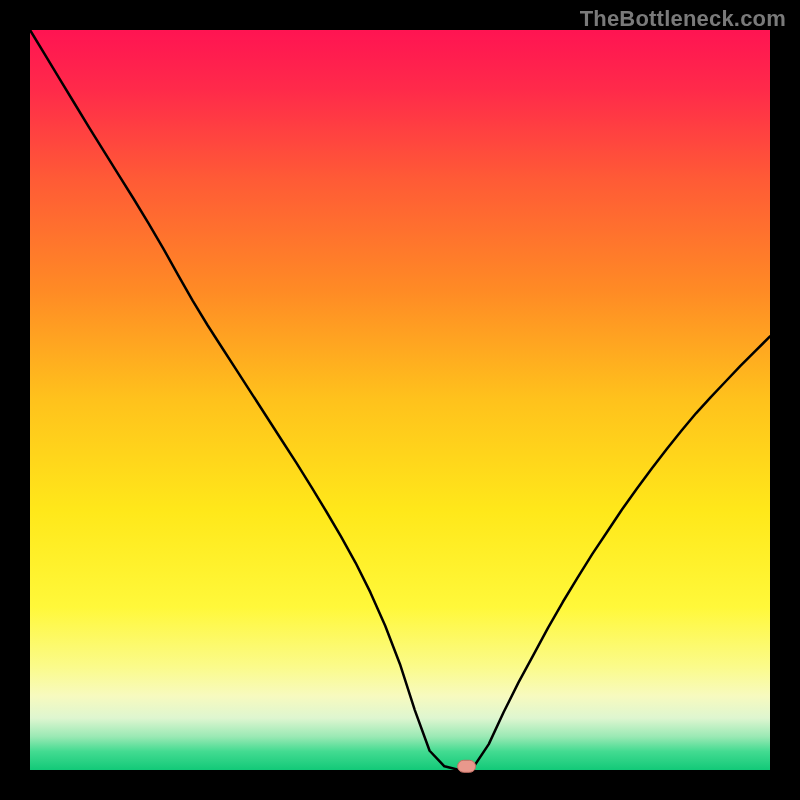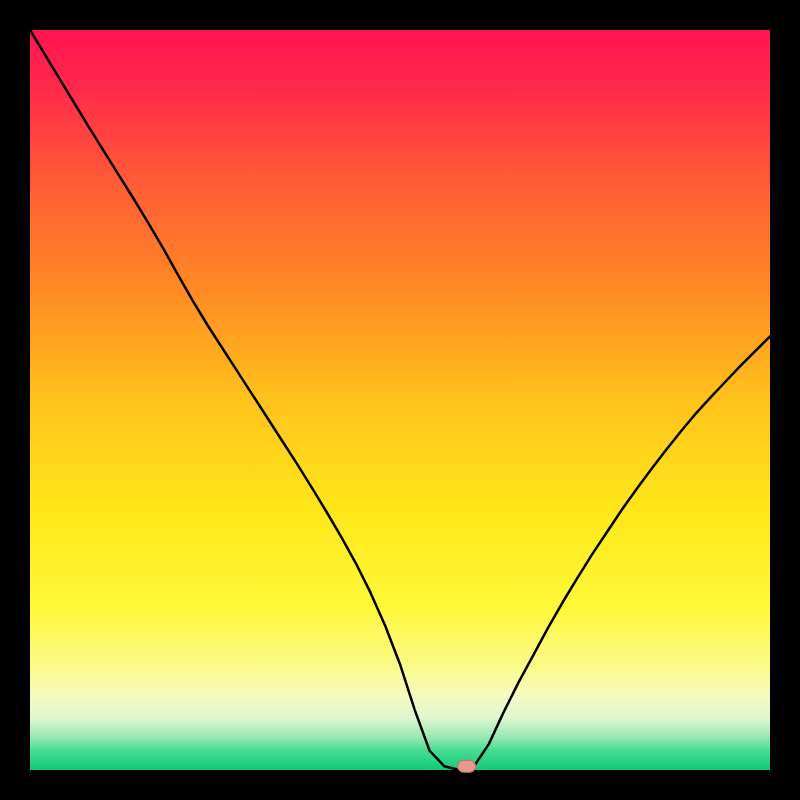--- a/index.html
+++ b/index.html
@@ -35,13 +35,14 @@
           <stop offset="95.5%" stop-color="#9ae9b4"></stop>
           <stop offset="97.5%" stop-color="#43db91"></stop>
           <stop offset="100%" stop-color="#12c978"></stop>
         </linearGradient>
       </defs>
       <rect x="0" y="0" width="800" height="800" fill="#000000"></rect>
       <rect x="30" y="30" width="740" height="740" fill="url(#bg)"></rect>
       <path d="M30.00 30.00 L44.80 54.42 L59.60 78.84 L74.40 103.26 L89.20 127.68 L104.00 151.36 L118.80 175.04 L133.60 198.72 L148.40 223.14 L163.20 248.30 L178.00 274.94 L192.80 300.84 L207.60 325.26 L222.40 348.20 L237.20 371.14 L252.00 394.08 L266.80 417.02 L281.60 439.96 L296.40 462.90 L311.20 486.58 L326.00 511.00 L340.80 536.16 L355.60 562.80 L370.40 592.40 L385.20 625.70 L400.00 664.18 L414.80 710.06 L429.60 750.76 L444.40 766.30 L459.20 770.00 L474.00 766.30 L488.80 744.10 L503.60 712.28 L518.40 682.68 L533.20 655.30 L548.00 627.92 L562.80 602.02 L577.60 577.60 L592.40 553.92 L607.20 531.72 L622.00 509.52 L636.80 488.80 L651.60 468.82 L666.40 449.58 L681.20 431.08 L696.00 413.32 L710.80 397.04 L725.60 381.50 L740.40 365.96 L755.20 351.16 L770.00 336.36 " fill="none" stroke="#000000" stroke-width="2.5" stroke-linejoin="round" stroke-linecap="round"></path>
       <rect x="457.60" y="760.30" width="18" height="12" rx="6" ry="6" fill="#e8988c" stroke="#c57064" stroke-width="1"></rect>
     </svg>
+  <div class="watermark">TheBottleneck.com</div>
 </div>
 
 </body></html>

